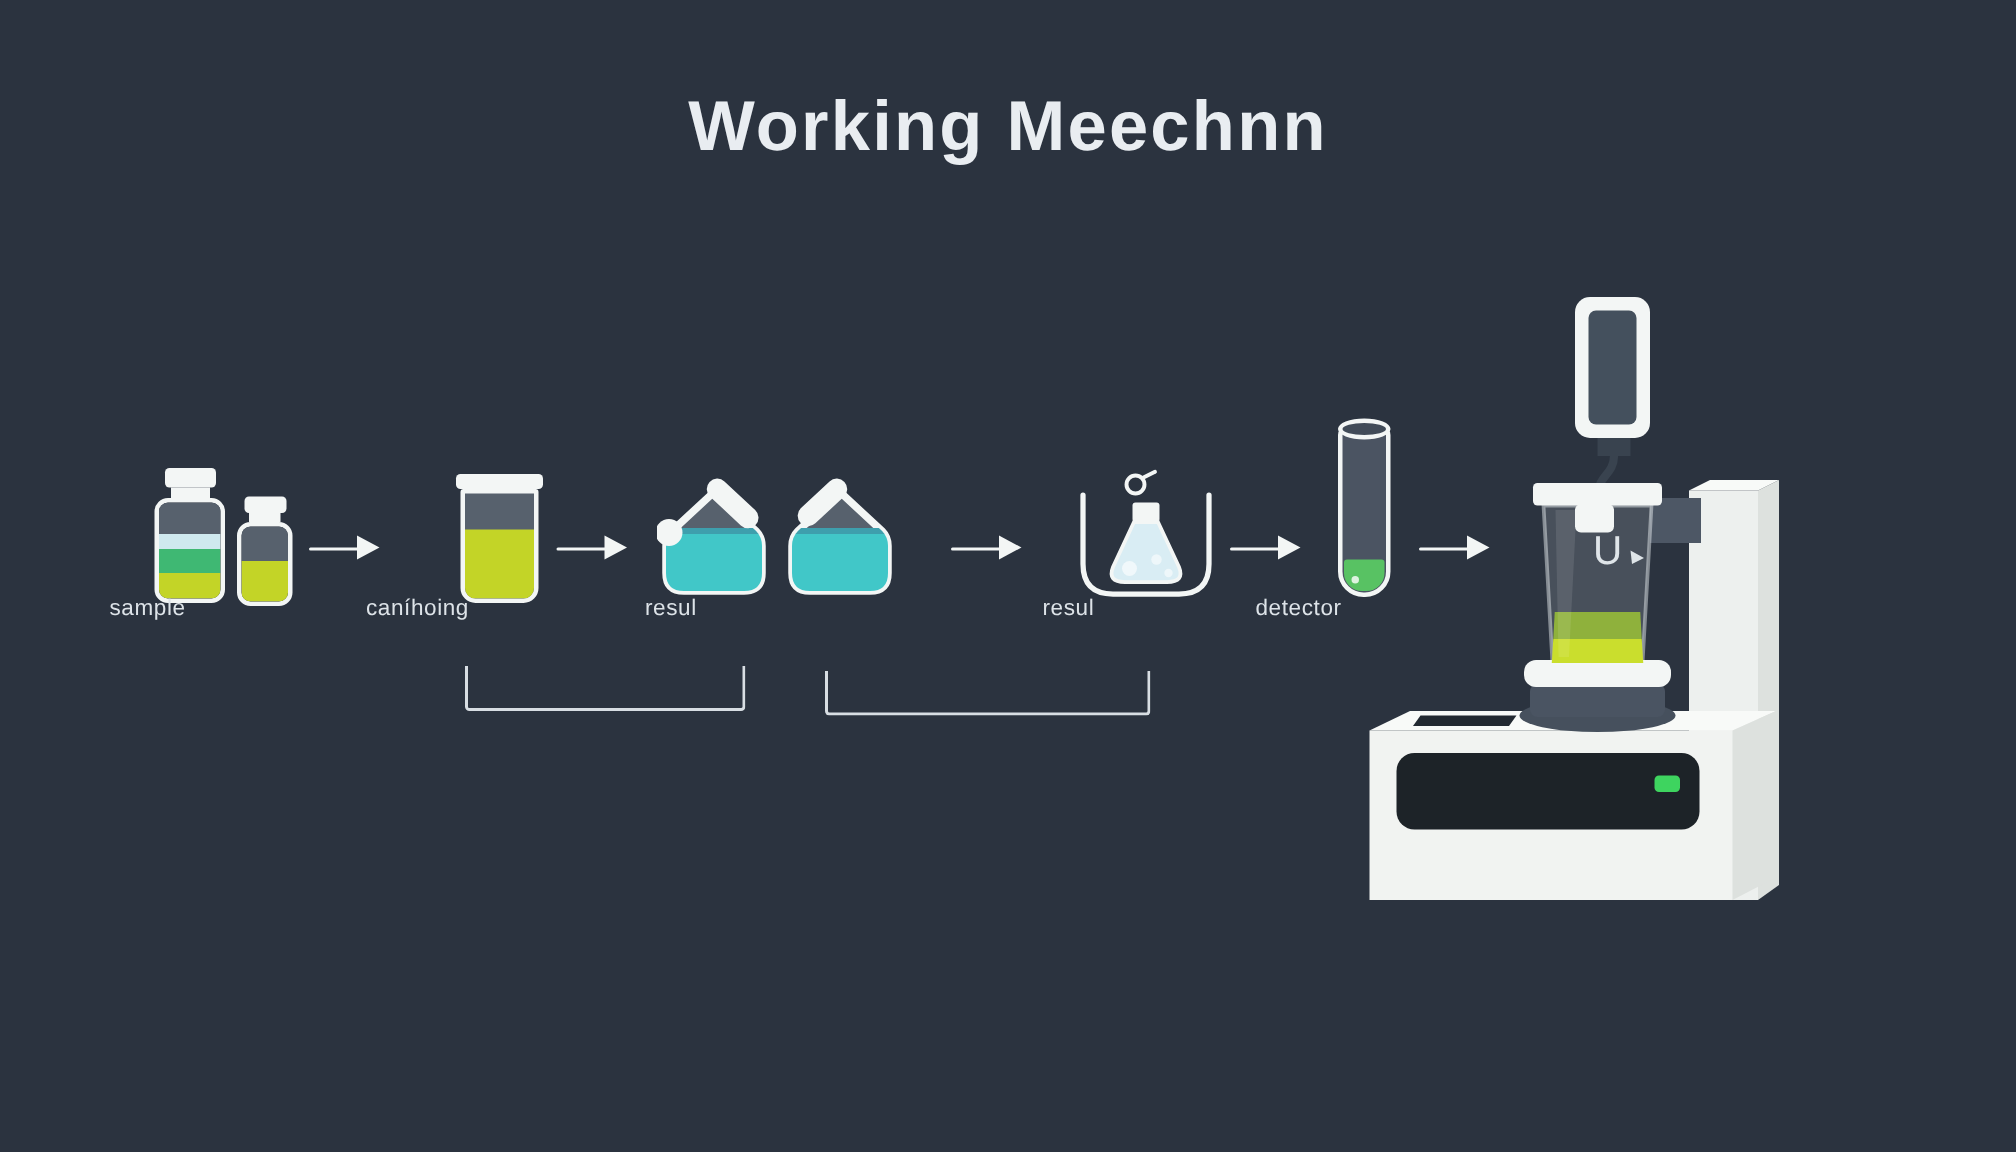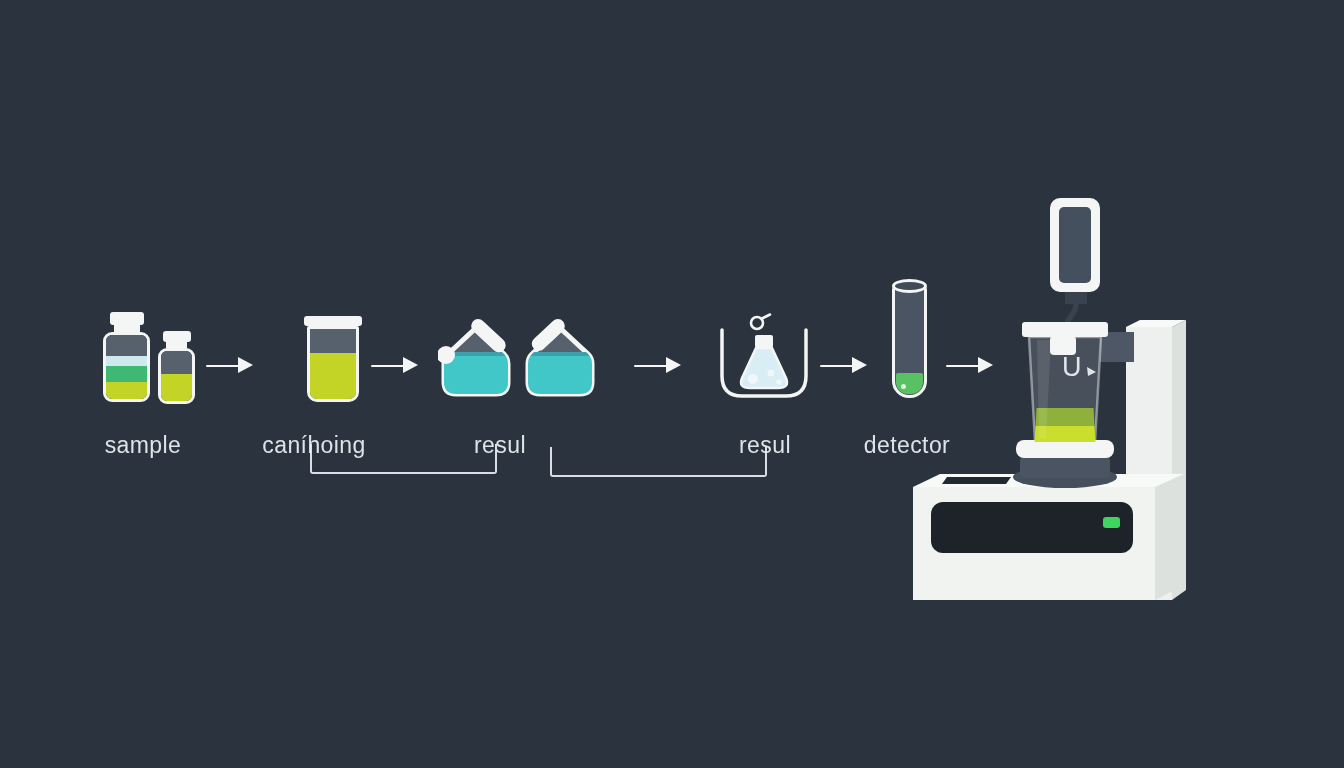--- a/index.html
+++ b/index.html
@@ -40,31 +40,32 @@
   .tube { position:absolute; left:892px; top:284px; width:35px; height:114px;
     border:3px solid var(--c-white,#f3f6f5); border-radius:6px 6px 17px 17px;
     background:rgba(128,140,156,0.38); }
   .tube .tube-top { position:absolute; top:-8px; left:-3px; width:35px; height:14px;
     border:3px solid var(--c-white,#f3f6f5); border-radius:50%; background:#414b58; }
   .tube .tube-liquid { position:absolute; bottom:1px; left:1px; right:1px; height:21px;
     background:var(--c-tube_green,#58c263); border-radius:2px 2px 12px 12px; }
   .tube .bubble { position:absolute; bottom:6px; left:6px; width:5px; height:5px;
     border-radius:50%; background:rgba(255,255,255,0.8); }
   
-  .flow-label { position:absolute; top:432px; width:140px; text-align:center;
-    font-size:23px; letter-spacing:0.4px; color:var(--c-label_text,#dde3e8); }
+  .flow-label { position:absolute; top:397px; width:140px; text-align:left;
+    font-size:15px; letter-spacing:0.4px; color:var(--c-label_text,#dde3e8); }
   .bracket { position:absolute; height:30px;
     border:2px solid rgba(236,241,245,0.9); border-top:none; border-radius:0 0 3px 3px; }
   .svg-abs { position:absolute; }
 </style>
 </head>
 <body>
 
 <div id="canvas">
 
+  <div class="title">Working Meechnn</div>
 
   <div class="vial" style="left:103px; top:312px;">
     <div class="lid" style="width:34px; height:13px;"></div>
     <div class="ring" style="width:26px; height:7px;"></div>
     <div class="body" style="width:47px; height:70px;">
       <div class="band" style="height:33%; background:var(--c-headspace,#57616d);"></div>
       <div class="band" style="height:15%; background:var(--c-pale_blue,#cfe9ef);"></div>
       <div class="band" style="height:25%; background:var(--c-green,#3fb873);"></div>
       <div class="band" style="height:27%; background:var(--c-yellow,#c3d427);"></div>
     </div>

